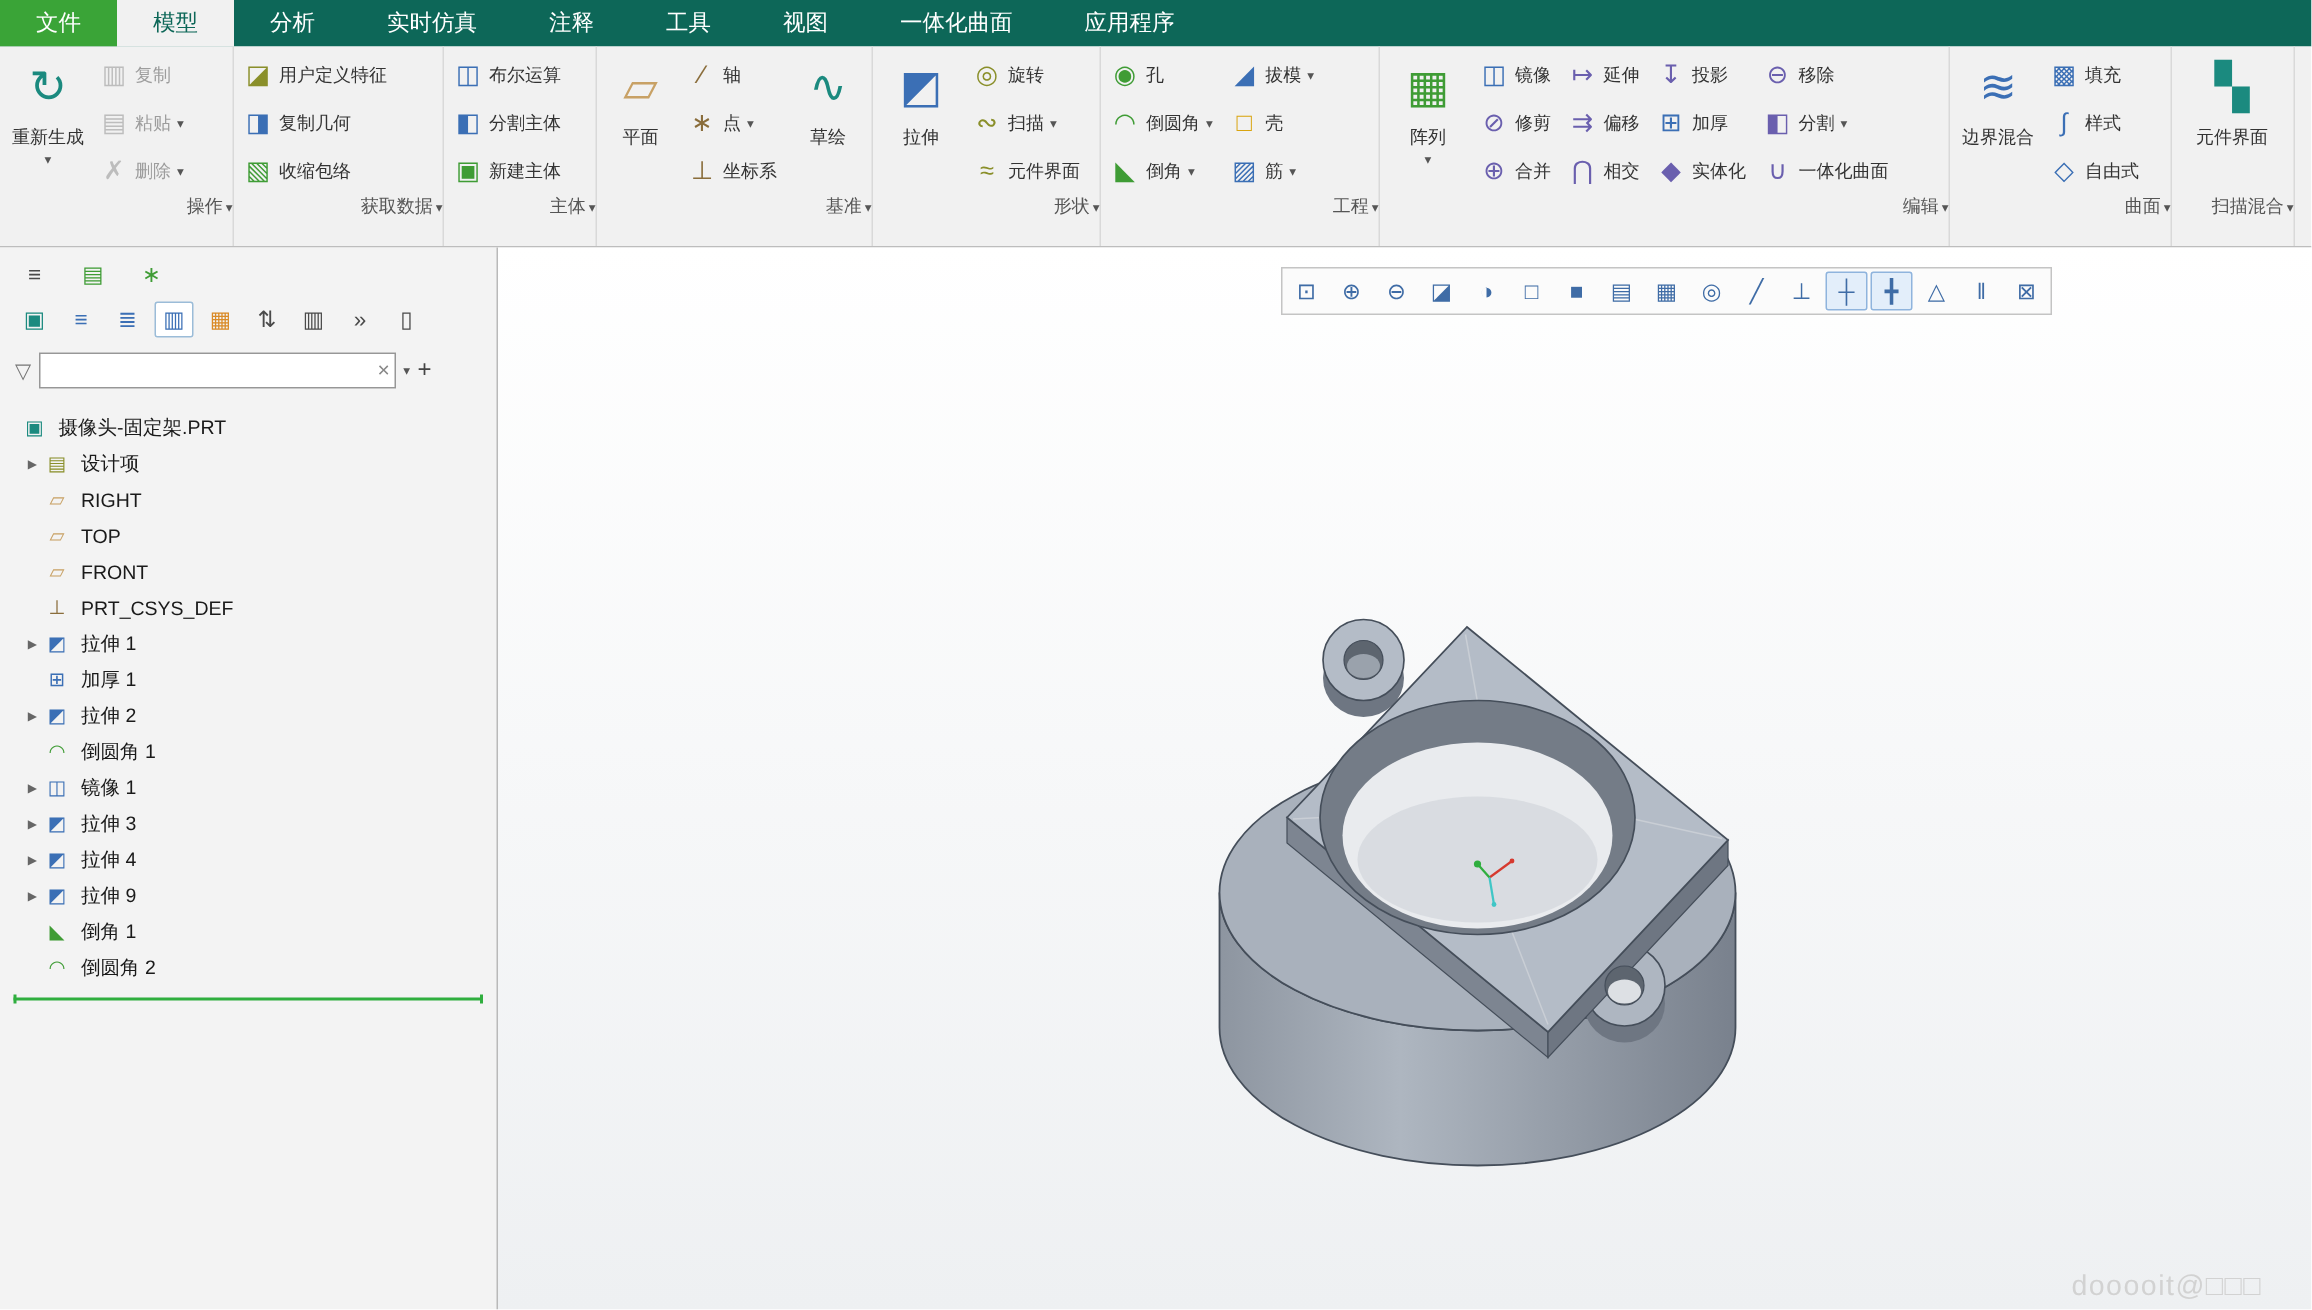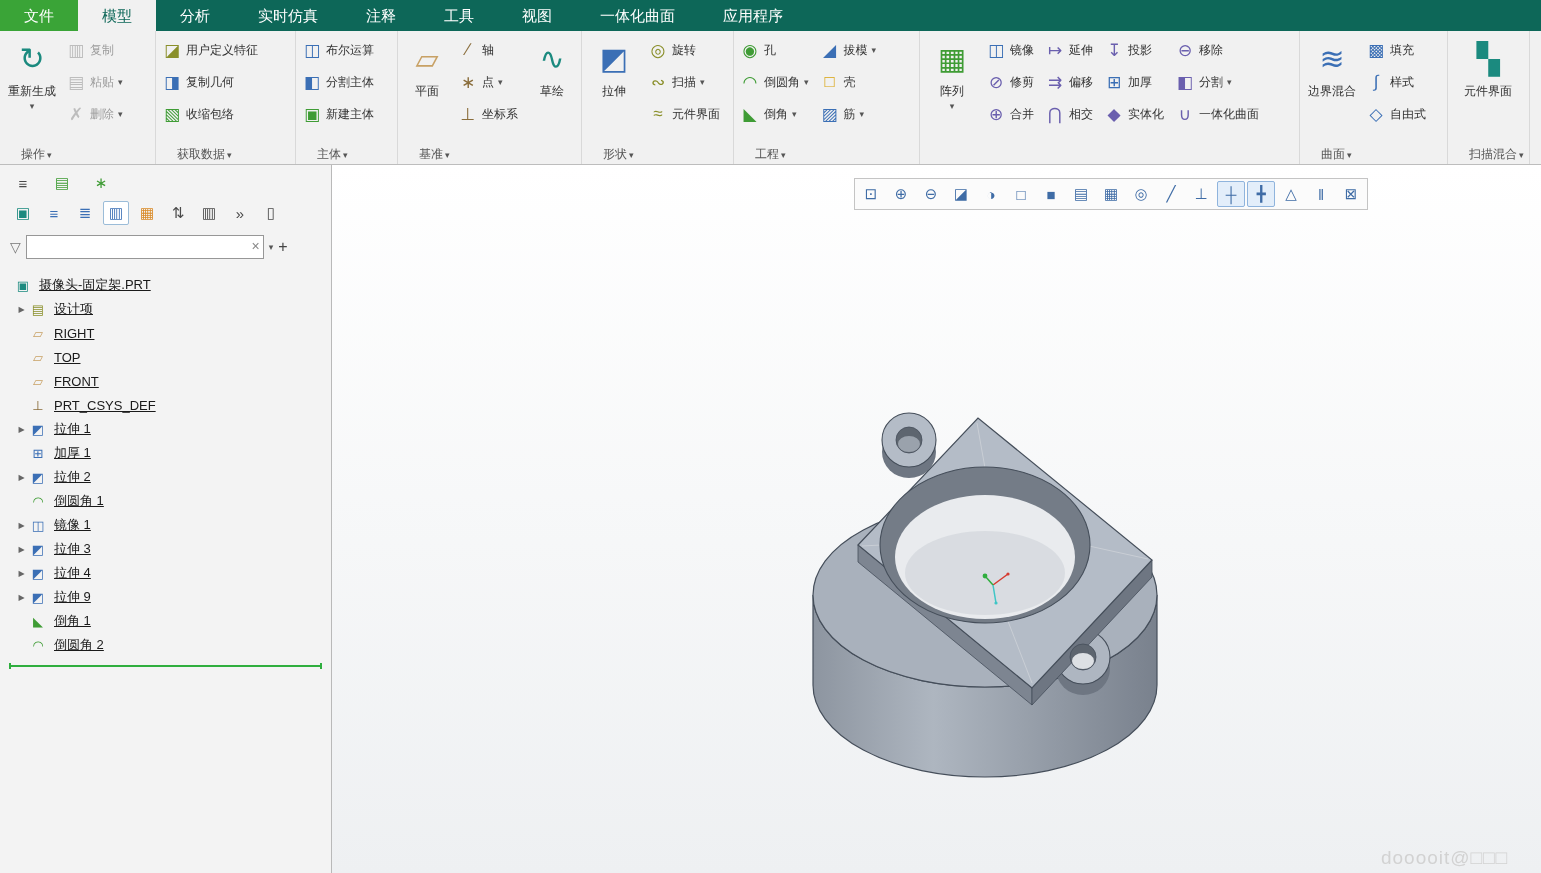--- a/index.html
+++ b/index.html
@@ -12,21 +12,21 @@
 
   
   .menubar { position:absolute; top:0; left:0; right:0; height:31px; background:#0d6758; display:flex; align-items:center; }
   .mtab { padding:0 24px; line-height:31px; color:#fff; font-size:15px; cursor:pointer; white-space:nowrap; }
   .mtab.file { background:#3aa437; }
   .mtab.active { background:#f1f1f1; color:#0d6758; font-weight:normal; }
 
   
   .ribbon { position:absolute; top:31px; left:0; right:0; height:134px; background:#f1f1f1; border-bottom:1px solid #bdbdbd; display:flex; }
   .rgroup { position:relative; border-right:1px solid #d9d9d9; padding:3px 3px 18px 3px; display:flex; align-items:flex-start; gap:2px; flex:0 0 auto; }
-  .rgroup-label { position:absolute; bottom:1px; left:0; right:0; text-align:left; font-size:12px; color:#555; cursor:pointer; white-space:nowrap;padding-left:21px; }
+  .rgroup-label { position:absolute; bottom:18px; left:0; right:0; text-align:right; font-size:12px; color:#555; cursor:pointer; white-space:nowrap; }
   .garr { font-size:9px; color:#555; margin-left:2px; }
   .rbtn-large { width:58px; display:flex; flex-direction:column; align-items:center; padding-top:3px; gap:1px; cursor:pointer; border:1px solid transparent; border-radius:2px; }
   .rbtn-large .ric { font-size:30px; line-height:42px; height:44px; }
   .rbtn-large .rlbl { font-size:12px; color:#333; white-space:nowrap; }
   .rcol { display:flex; flex-direction:column; }
   .rgrid { display:grid; grid-template-rows:repeat(3,32px); grid-auto-flow:column; column-gap:2px; }
   .rbtn-small { display:flex; align-items:center; height:32px; padding:0 5px 0 2px; gap:4px; cursor:pointer; white-space:nowrap; border:1px solid transparent; border-radius:2px; }
   .rbtn-small .ric { font-size:17px; width:20px; text-align:center; flex:0 0 auto; }
   .rbtn-small .rlbl { font-size:12px; color:#333; }
   .rbtn-small.disabled .rlbl { color:#9d9d9d; }
@@ -56,21 +56,21 @@
   .fplus { font-size:16px; color:#444; cursor:pointer; line-height:16px; }
 
   .tree { padding-top:10px; font-size:13px; color:#1a1a1a; }
   .trow { display:flex; align-items:center; height:24px; cursor:pointer; }
   .trow.root { padding-left:12px; }
   .trow.child { padding-left:14px; }
   .exp { width:15px; font-size:8px; color:#666; text-align:center; flex:0 0 auto; }
   .exp.off { visibility:hidden; }
   .tico { width:18px; text-align:center; font-size:13px; margin-right:7px; flex:0 0 auto; }
   .trow.root .tico { margin-left:2px; }
-  .tlabel { white-space:nowrap;text-decoration:underline; }
+  .tlabel { white-space:nowrap; }
   .greenline { margin:8px 9px 0; border-top:2px solid #2fae3e; position:relative; height:6px; }
   .greenline::before,.greenline::after { content:""; position:absolute; top:-4px; width:2px; height:6px; background:#2fae3e; }
   .greenline::before{ left:0; } .greenline::after{ right:0; }
 
   
   .canvas { position:absolute; top:165px; left:332px; right:0; bottom:0; background:linear-gradient(#ffffff,#eef0f2); overflow:hidden; }
   .canvas svg { position:absolute; inset:0; }
   .gtoolbar { position:absolute; top:13px; left:522px; height:32px; background:#fbfbfb; border:1px solid #c4c4c4; display:flex; align-items:center; padding:2px; gap:2px; z-index:5; }
   .gbtn { width:28px; height:26px; display:flex; align-items:center; justify-content:center; cursor:pointer; border:1px solid transparent; border-radius:2px; }
   .gbtn.pressed { background:#e3eefa; border-color:#8fb4dd; }
@@ -373,20 +373,21 @@
           <span class="rlbl">分割</span>
           <span class="arr">▾</span>
         </div>
 
         <div class="rbtn-small">
           <span class="ric ic-purple">∪</span>
           <span class="rlbl">一体化曲面</span>
 
         </div>
       </div>
+    <div class="rgroup-label"><span>编辑</span><span class="garr">▾</span></div>
   </div>
 
   <div class="rgroup" style="width:148px">
     <div class="rbtn-large">
       <span class="ric ic-blue">≋</span>
       <span class="rlbl">边界混合</span>
     </div>
     <div class="rcol">
 
         <div class="rbtn-small">

